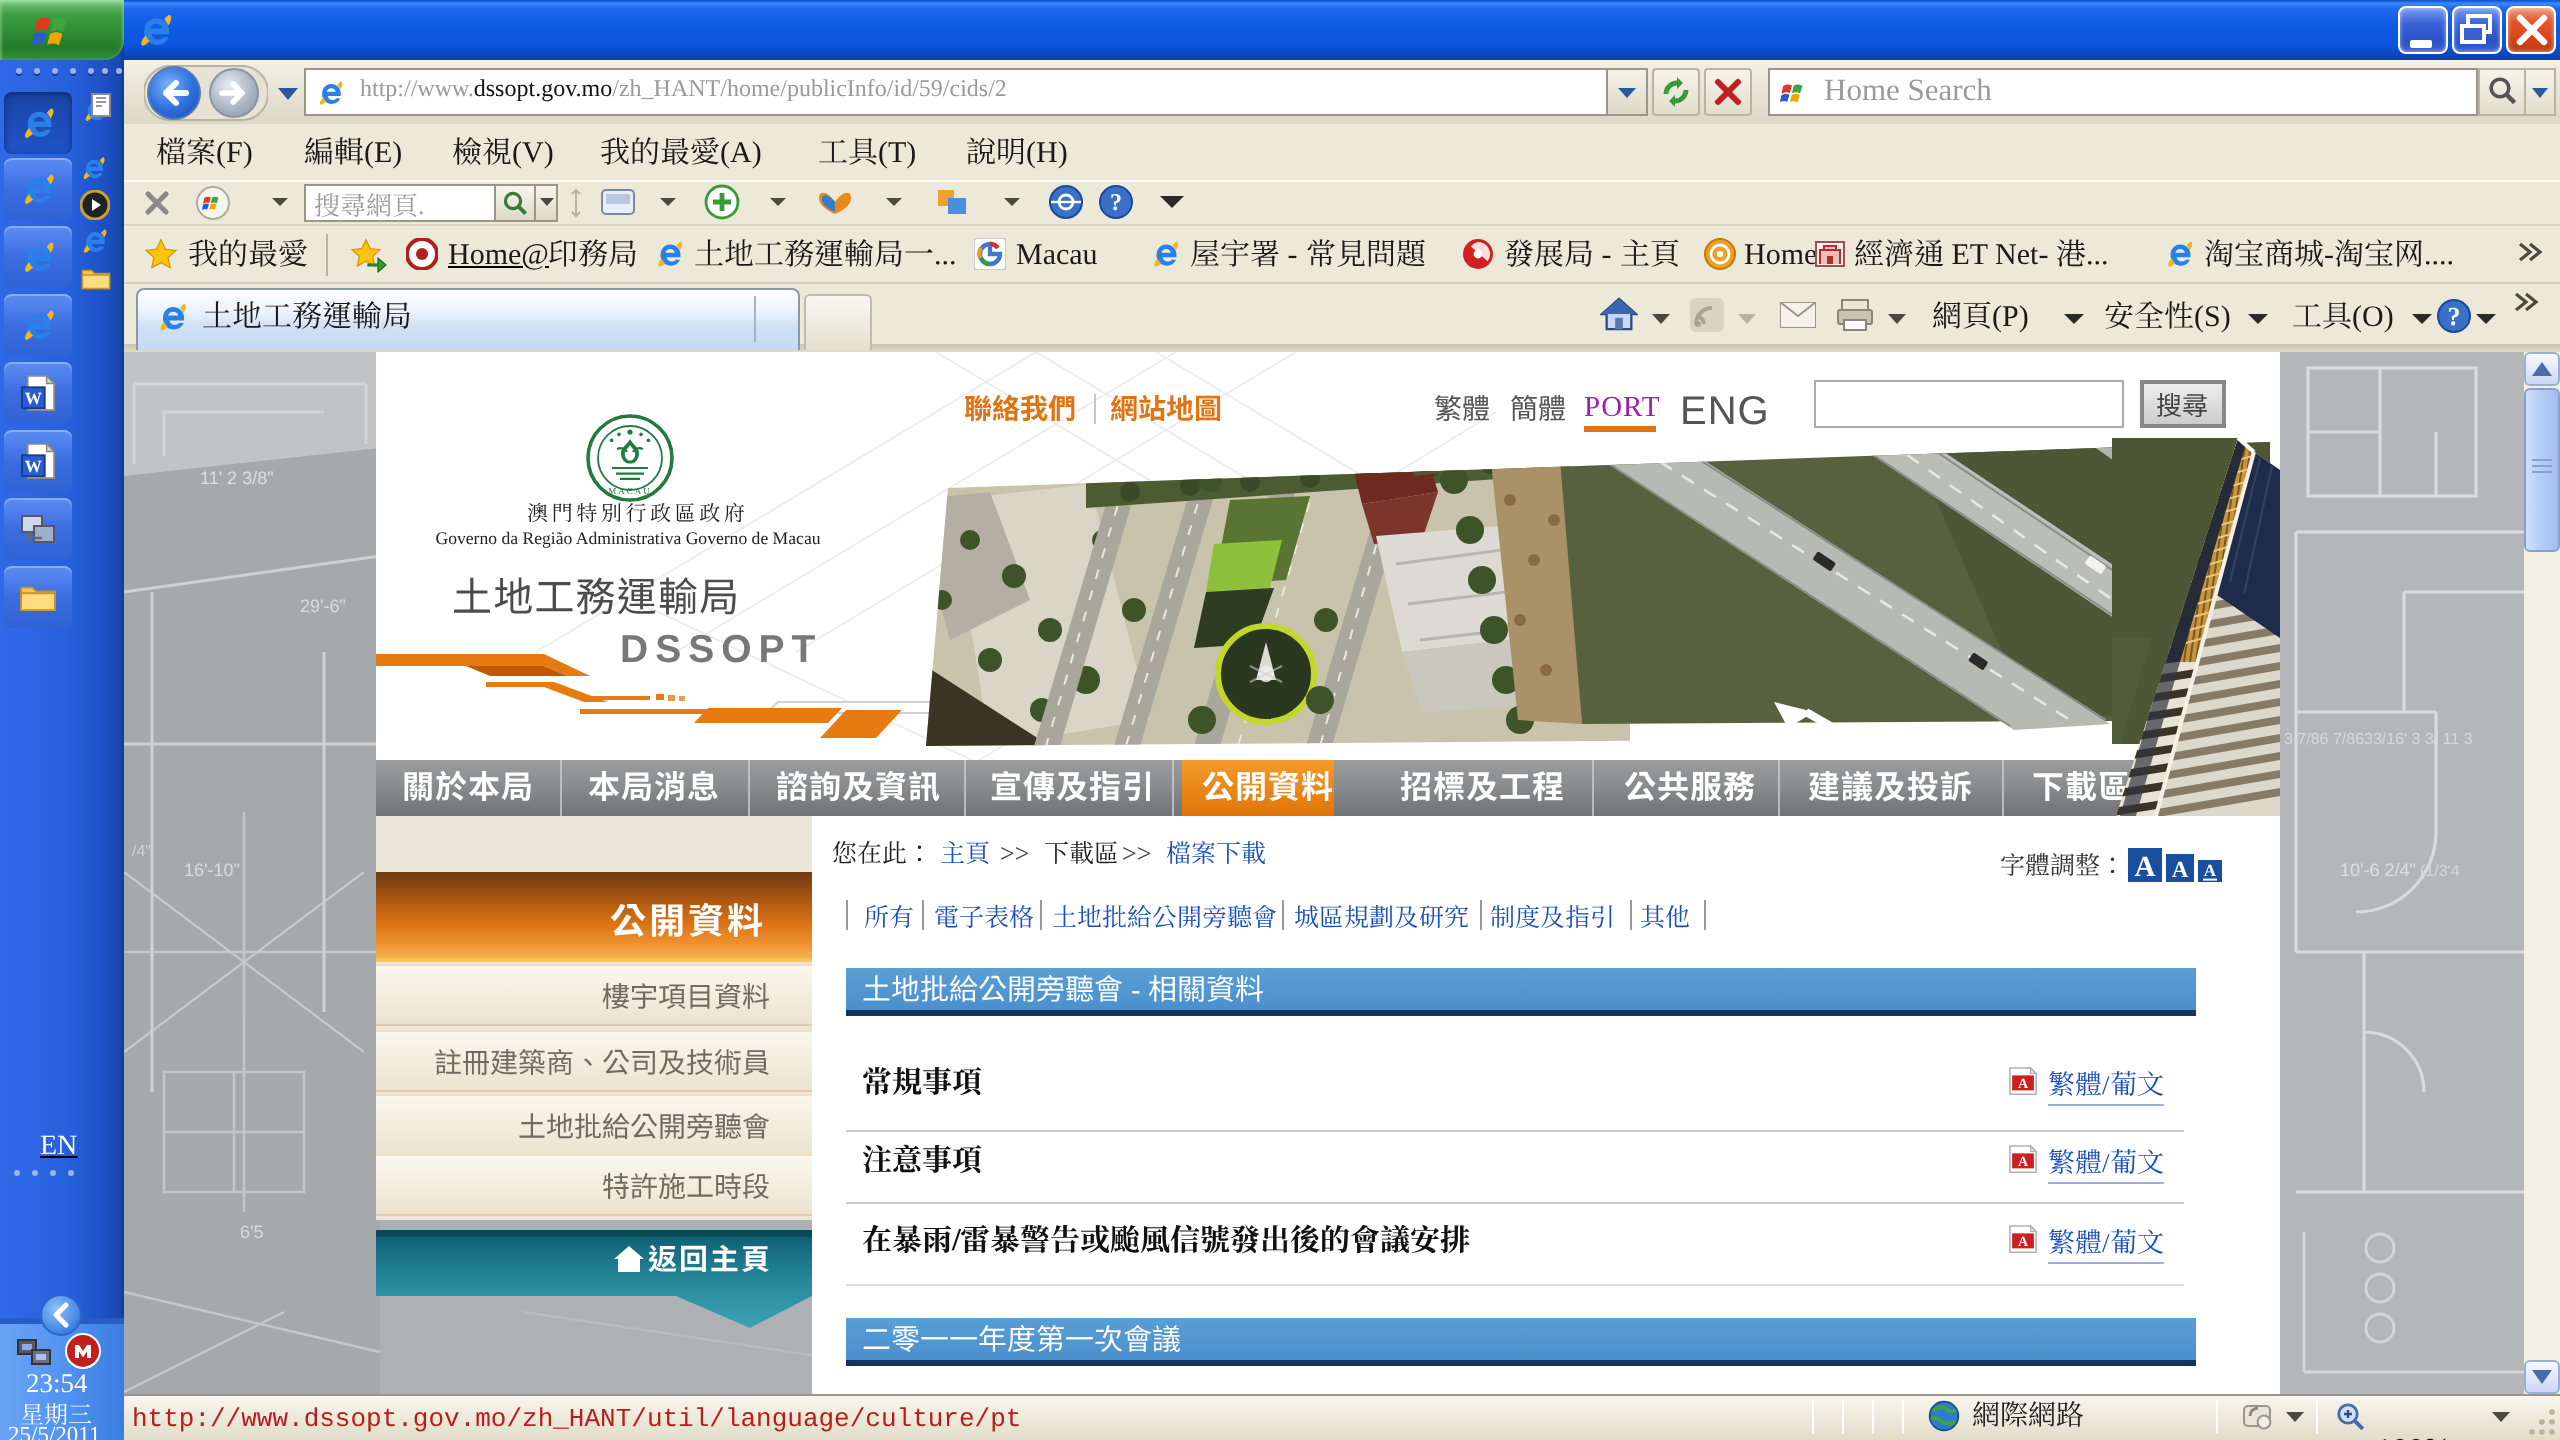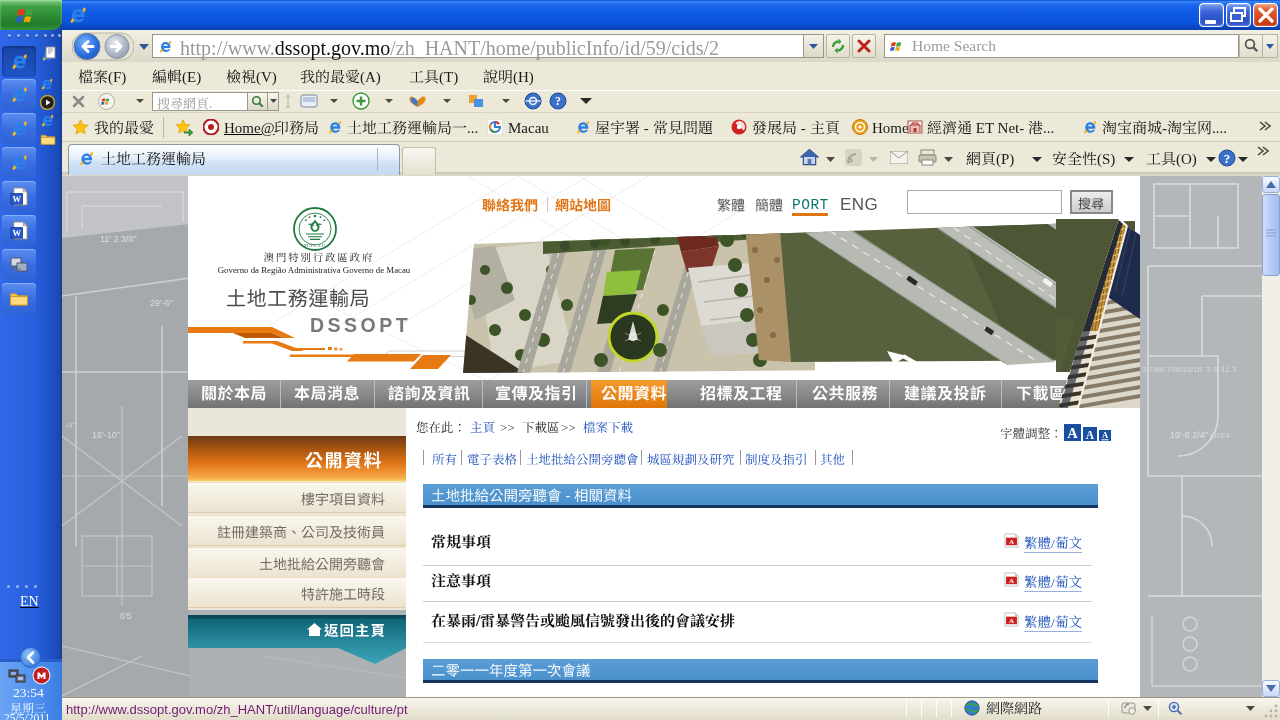--- a/index.html
+++ b/index.html
@@ -345,21 +345,21 @@
     <svg class="a" style="left:40px;top:113px" width="15" height="15">
       <use href="#ie" width="15" height="15"></use>
     </svg>
     <svg class="a" style="left:40px;top:133px" width="16" height="12">
       <use href="#folder" width="16" height="12"></use>
     </svg>
     <div class="a" style="left:7px;top:585px;width:3px;height:3px;background:#9ab4ee;border-radius:50%"></div>
     <div class="a" style="left:16px;top:585px;width:3px;height:3px;background:#9ab4ee;border-radius:50%"></div>
     <div class="a" style="left:25px;top:585px;width:3px;height:3px;background:#9ab4ee;border-radius:50%"></div>
     <div class="a" style="left:34px;top:585px;width:3px;height:3px;background:#9ab4ee;border-radius:50%"></div>
-    <div class="a" style="left:20px;top:592px;text-decoration:underline;"><span style="font-family:'Liberation Serif';font-size:14px;color:#fff">EN</span></div>
+    <div class="a" style="left:20px;top:564px;text-decoration:underline;"><span style="font-family:'Liberation Serif';font-size:14px;color:#fff">EN</span></div>
     <div class="a" style="left:0px;top:659px;width:62px;height:61px;background:linear-gradient(90deg,#6aa4f4 0%,#4f90ee 60%,#3a7ce0 100%)"></div>
     <div class="a" style="left:0px;top:659px;width:62px;height:3px;background:#2a5cc8"></div>
     <svg class="a" style="left:20px;top:647px" width="21" height="21">
       <circle cx="10.5" cy="10.5" r="10" fill="url(#cgrad)" stroke="#2a66c8"></circle>
       <path d="M13 5.5l-5 5 5 5" stroke="#fff" stroke-width="2.6" fill="none" stroke-linecap="round" stroke-linejoin="round"></path>
     </svg>
     <svg class="a" style="left:8px;top:668px" width="18" height="16">
       <rect x="1" y="2" width="9" height="7" fill="#555a66" stroke="#333"></rect>
       <rect x="3" y="4" width="5" height="3" fill="#8fa8e8"></rect>
       <rect x="8" y="7" width="9" height="7" fill="#6a7080" stroke="#333"></rect>
@@ -412,21 +412,21 @@
       <circle cx="45" cy="14.5" r="12" fill="url(#fw)" stroke="#8a94a8"></circle>
       <path d="M39 14.5h10m0 0l-4.5-4.5m4.5 4.5L44.5 19" stroke="#fff" stroke-width="2.8" fill="none" stroke-linecap="round" stroke-linejoin="round"></path>
     </svg>
     <svg class="a" style="left:139px;top:44px" width="10" height="6">
       <path d="M0 0h10L5.0 6z" fill="#2a5a9a"></path>
     </svg>
     <div class="a" style="left:152px;top:34px;width:652px;height:24px;background:#fff;border:1px solid #9a9688"></div>
     <svg class="a" style="left:158px;top:39px" width="15" height="15">
       <use href="#ie" width="15" height="15"></use>
     </svg>
-    <div class="a" style="left:180px;top:37px;font-size:20px"><span style="font-family:'Liberation Serif';color:#9a9a9a">http://www.</span><span style="font-family:'Liberation Serif';color:#111">dssopt.gov.mo</span><span style="font-family:'Liberation Serif';color:#9a9a9a">/zh_HANT/home/publicInfo/id/59/cids/2</span></div>
+    <div class="a" style="left:180px;top:37px;font-size:12px"><span style="font-family:'Liberation Serif';color:#9a9a9a">http://www.</span><span style="font-family:'Liberation Serif';color:#111">dssopt.gov.mo</span><span style="font-family:'Liberation Serif';color:#9a9a9a">/zh_HANT/home/publicInfo/id/59/cids/2</span></div>
     <div class="a" style="left:804px;top:34px;width:20px;height:24px;background:linear-gradient(180deg,#f4f2e8,#ddd9c8);border:1px solid #9a9688;border-left:none"></div>
     <svg class="a" style="left:809px;top:44px" width="9" height="5">
       <path d="M0 0h9L4.5 5z" fill="#2a5a9a"></path>
     </svg>
     <div class="a" style="left:826px;top:34px;width:24px;height:24px;background:linear-gradient(180deg,#f6f4ea,#e2decd);border:1px solid #b8b4a4;border-radius:2px"></div>
     <svg class="a" style="left:829px;top:37px" width="18" height="18">
       <path d="M4 10a5.5 5.5 0 015.5-5.5M14 8a5.5 5.5 0 01-5.5 5.5" stroke="#3a9a3a" stroke-width="2.4" fill="none"></path>
       <path d="M9.5 1.5l3 3-3 3zM8.5 16.5l-3-3 3-3z" fill="#3a9a3a"></path>
     </svg>
     <div class="a" style="left:852px;top:34px;width:24px;height:24px;background:linear-gradient(180deg,#f6f4ea,#e2decd);border:1px solid #b8b4a4;border-radius:2px"></div>
@@ -790,23 +790,23 @@
         <use href="#m5716" x="750"></use>
       </svg></div>
     <div class="a" style="left:717px;top:196px;"><svg style="vertical-align:-0.12em" width="28.0" height="14" viewBox="0 -220 500 250" preserveAspectRatio="none" fill="#555">
         <use href="#n7e41" x="0"></use>
         <use href="#n9ad4" x="250"></use>
       </svg></div>
     <div class="a" style="left:755px;top:196px;"><svg style="vertical-align:-0.12em" width="28.0" height="14" viewBox="0 -220 500 250" preserveAspectRatio="none" fill="#555">
         <use href="#n7c21" x="0"></use>
         <use href="#n9ad4" x="250"></use>
       </svg></div>
-    <div class="a" style="left:792px;top:195px;"><span style="font-family:Liberation Mono, monospace;font-size:14.5px;color:#0f766e;letter-spacing:.5px">PORT</span></div>
+    <div class="a" style="left:792px;top:195px;"><span style="font-family:Liberation Serif, serif;font-size:14.5px;color:#a21caf;letter-spacing:.5px">PORT</span></div>
     <div class="a" style="left:792px;top:213px;width:36px;height:3px;background:#e07413"></div>
-    <div class="a" style="left:840px;top:195px;"><span style="font-family:'Liberation Sans';font-size:17px;color:#555;letter-spacing:.5px">ENG</span></div>
+    <div class="a" style="left:840px;top:195px;"><span style="font-family:'Liberation Sans';font-size:20px;color:#555;letter-spacing:.5px">ENG</span></div>
     <div class="a" style="left:907px;top:190px;width:155px;height:24px;background:#fff;border:1px solid #aaa"></div>
     <div class="a" style="left:1070px;top:190px;width:43px;height:24px;background:linear-gradient(180deg,#eee,#ccc);border:2px solid #888"></div>
     <div class="a" style="left:1078px;top:194px;"><svg style="vertical-align:-0.12em" width="26.0" height="13" viewBox="0 -220 500 250" preserveAspectRatio="none" fill="#444">
         <use href="#n641c" x="0"></use>
         <use href="#n5c0b" x="250"></use>
       </svg></div>
     <svg class="a" style="left:293px;top:207px" width="44" height="44" viewBox="0 0 44 44">
       <circle cx="22" cy="22" r="21" fill="#fff" stroke="#237a40" stroke-width="1.8"></circle>
       <circle cx="22" cy="22" r="16" fill="#fff" stroke="#237a40" stroke-width="0.9"></circle>
       <path d="M22 12.5c1.5 3 4.5 3.8 4.5 7.2 0 2.8-2 5.1-4.5 5.1s-4.5-2.3-4.5-5.1c0-3.4 3-4.2 4.5-7.2z" fill="#237a40"></path>
@@ -1356,21 +1356,21 @@
     </svg>
     <div class="a" style="left:1262px;top:194px;width:18px;height:82px;background:linear-gradient(90deg,#cfe0fc,#b4ccf8 50%,#a0bcf0);border:1px solid #8aa0c8;border-radius:3px"></div>
     <svg class="a" style="left:1266px;top:229px" width="10" height="9">
       <path d="M0 1h10M0 4h10M0 7h10" stroke="#8aa0c8"></path>
     </svg>
     <div class="a" style="left:1262px;top:680px;width:18px;height:17px;background:linear-gradient(180deg,#f6f9ff,#c9d8f8);border:1px solid #9ab0d8;border-radius:3px"></div>
     <svg class="a" style="left:1266px;top:685px" width="10" height="7">
       <path d="M5 7l5-7H0z" fill="#4a6aa8"></path>
     </svg>
     <div class="a" style="left:62px;top:697px;width:1218px;height:23px;background:linear-gradient(180deg,#f8f6ee,#e2ddc9);border-top:1px solid #9a9688"></div>
-    <div class="a" style="left:66px;top:700px;"><span style="font-family:Liberation Sans, sans-serif;font-size:13px;color:#701a75">http://www.dssopt.gov.mo/zh_HANT/util/language/culture/pt</span></div>
+    <div class="a" style="left:66px;top:700px;"><span style="font-family:Liberation Mono, monospace;font-size:13px;color:#b91c1c">http://www.dssopt.gov.mo/zh_HANT/util/language/culture/pt</span></div>
     <div class="a" style="left:906px;top:700px;width:1px;height:17px;background:#c8c4b0;border-right:1px solid #fff"></div>
     <div class="a" style="left:921px;top:700px;width:1px;height:17px;background:#c8c4b0;border-right:1px solid #fff"></div>
     <div class="a" style="left:936px;top:700px;width:1px;height:17px;background:#c8c4b0;border-right:1px solid #fff"></div>
     <div class="a" style="left:951px;top:700px;width:1px;height:17px;background:#c8c4b0;border-right:1px solid #fff"></div>
     <svg class="a" style="left:964px;top:700px" width="16" height="16">
       <use href="#globe" width="16" height="16"></use>
     </svg>
     <div class="a" style="left:986px;top:699px;"><svg style="vertical-align:-0.12em" width="56.0" height="14" viewBox="0 -220 1000 250" preserveAspectRatio="none" fill="#222">
         <use href="#s7db2" x="0"></use>
         <use href="#s969b" x="250"></use>

